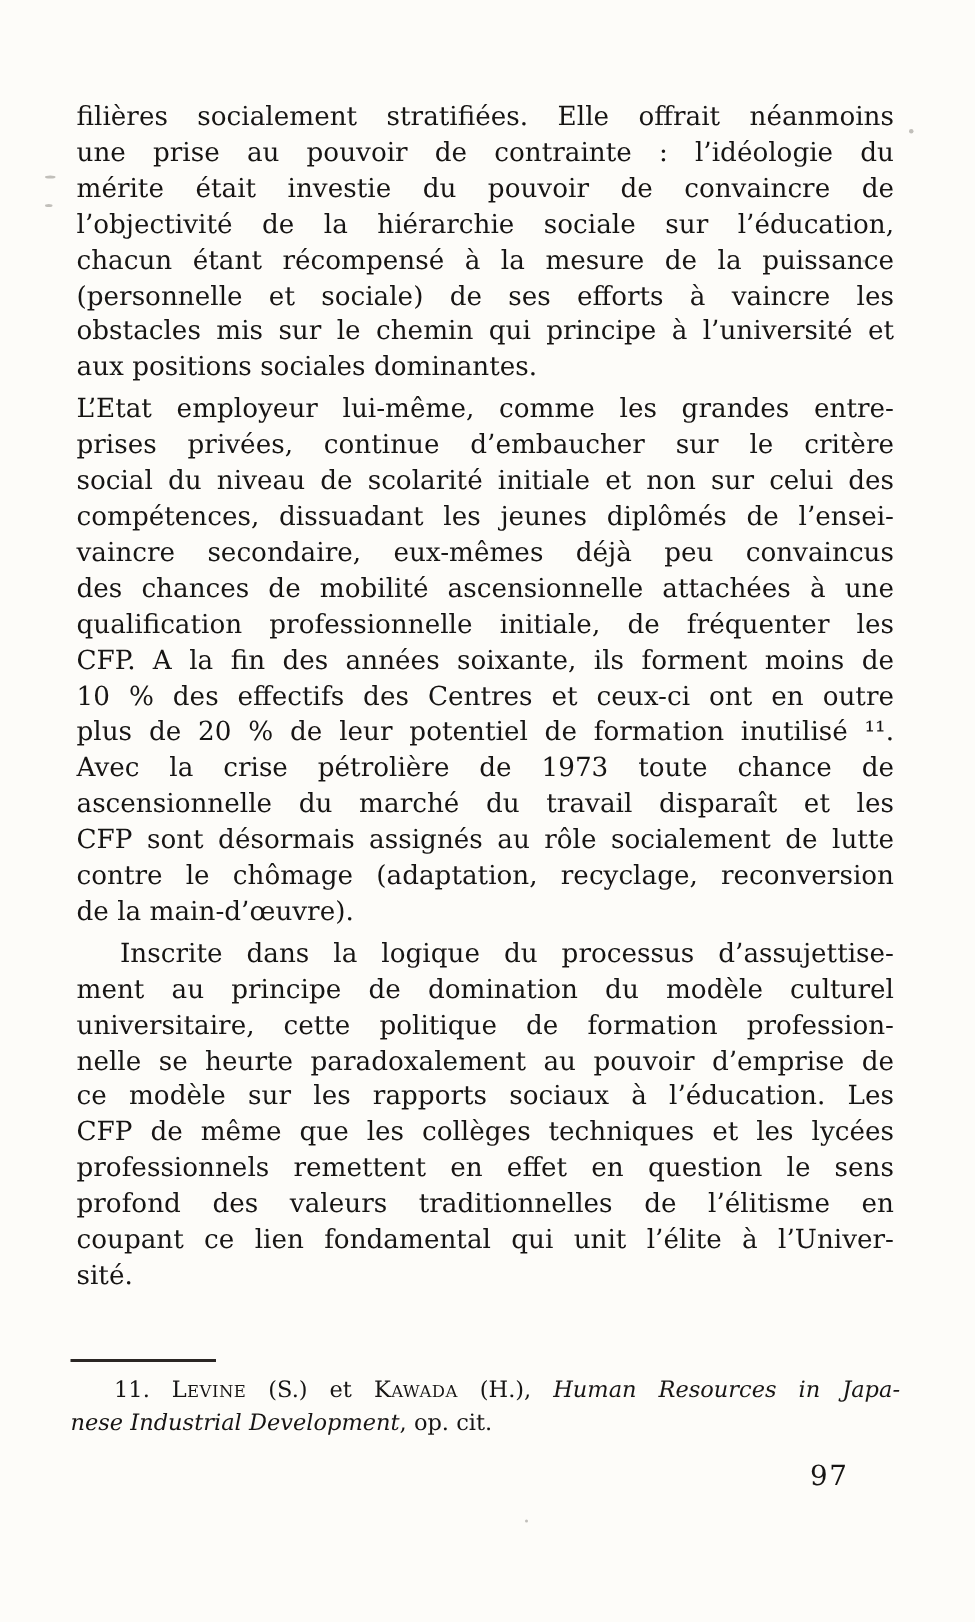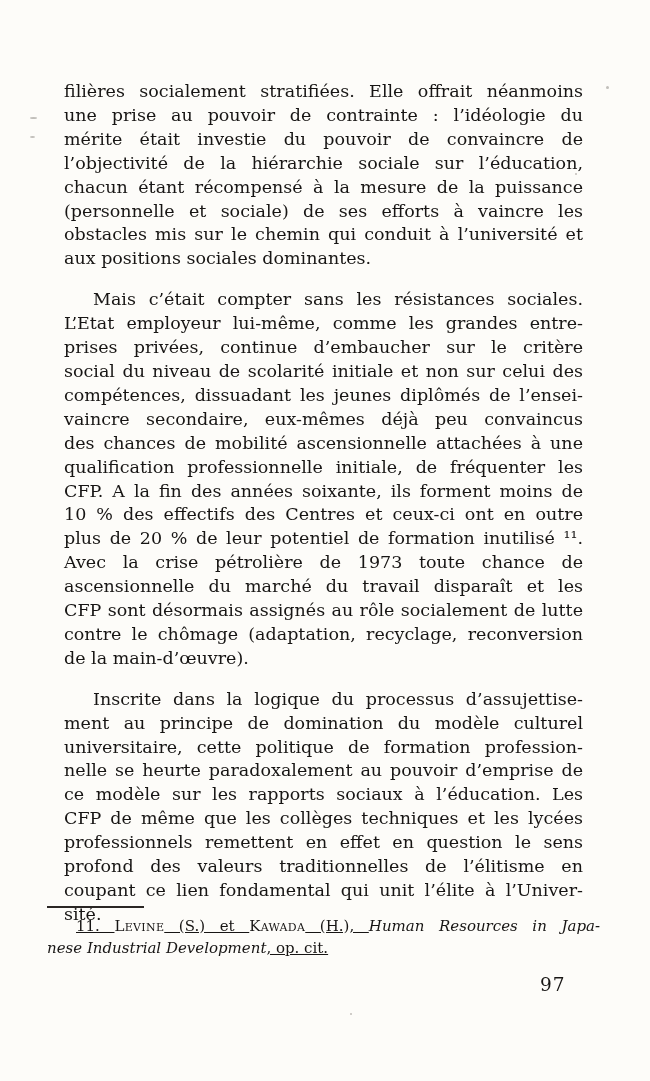--- a/index.html
+++ b/index.html
@@ -15,33 +15,33 @@
   }
   .text-block {
     position: absolute;
     left: 47px;
     top: 63px;
     width: 553px;
     font-size: 17.5px;
     line-height: 23.9px;
     font-weight: 500;
   }
-  .paragraph { margin: 17px; }
+  .paragraph { margin: 4px; }
   .line { text-align: justify; text-align-last: justify; }
   .line.last { text-align-last: left; }
   .line.indent { text-indent: 29px; }
 
   .footnote { position: absolute; left: 47px; top: 906px; width: 553px; }
   .fn-rule { width: 97px; height: 2px; background: #2a2624; margin-bottom: 8px; }
   .fn-text { font-size: 15px; line-height: 21.5px; }
   .fn-line.just { text-align: justify; text-align-last: justify; }
   .fn-line.indent { text-indent: 29px; }
   .smallcaps { font-variant: small-caps; letter-spacing: 0.3px; }
   .italic { font-style: italic; text-align: center; }
-  .roman { font-style: normal; text-decoration: underline; }
+  .roman { font-style: normal; }
 
   .page-number { position: absolute; left: 540px; top: 974px; font-size: 18.5px; letter-spacing: 1px; text-align: right; }
 
   .speck { position: absolute; background: #8f8c86; border-radius: 50%; opacity: 0.55; }
   .speck.s1 { left: 30px; top: 117px; width: 7px; height: 2px; }
   .speck.s2 { left: 30px; top: 136px; width: 5px; height: 2px; }
   .speck.s3 { left: 606px; top: 86px;  width: 3px; height: 3px; }
   .speck.s4 { left: 575px; top: 173px; width: 2px; height: 2px; }
   .speck.s5 { left: 350px; top: 1013px; width: 2px; height: 2px; }
 </style>
@@ -57,25 +57,24 @@
   <div class="speck s5"></div>
 
   <div class="text-block">
       <div class="paragraph">
         <div class="line">filières socialement stratifiées. Elle offrait néanmoins</div>
         <div class="line">une prise au pouvoir de contrainte : l’idéologie du</div>
         <div class="line">mérite était investie du pouvoir de convaincre de</div>
         <div class="line">l’objectivité de la hiérarchie sociale sur l’éducation,</div>
         <div class="line">chacun étant récompensé à la mesure de la puissance</div>
         <div class="line">(personnelle et sociale) de ses efforts à vaincre les</div>
-        <div class="line">obstacles mis sur le chemin qui conduit à l’université et</div>
+        <div class="line">obstacles mis sur le chemin qui principe à l’université et</div>
         <div class="line last">aux positions sociales dominantes.</div>
       </div>
       <div class="paragraph">
-        <div class="line indent">Mais c’était compter sans les résistances sociales.</div>
         <div class="line">L’Etat employeur lui-même, comme les grandes entre-</div>
         <div class="line">prises privées, continue d’embaucher sur le critère</div>
         <div class="line">social du niveau de scolarité initiale et non sur celui des</div>
         <div class="line">compétences, dissuadant les jeunes diplômés de l’ensei-</div>
         <div class="line">vaincre secondaire, eux-mêmes déjà peu convaincus</div>
         <div class="line">des chances de mobilité ascensionnelle attachées à une</div>
         <div class="line">qualification professionnelle initiale, de fréquenter les</div>
         <div class="line">CFP. A la fin des années soixante, ils forment moins de</div>
         <div class="line">10 % des effectifs des Centres et ceux-ci ont en outre</div>
         <div class="line">plus de 20 % de leur potentiel de formation inutilisé ¹¹.</div>

